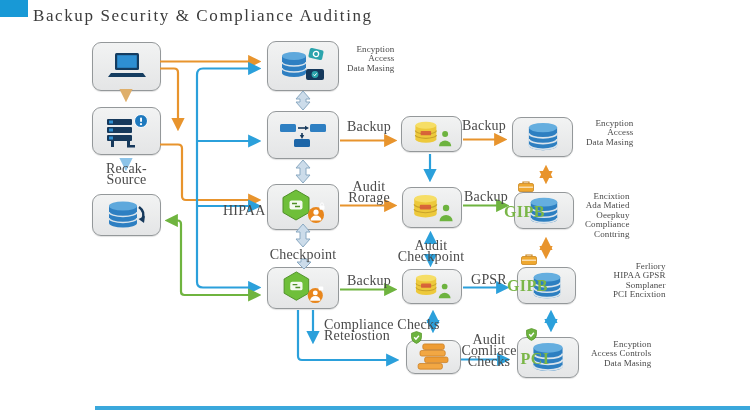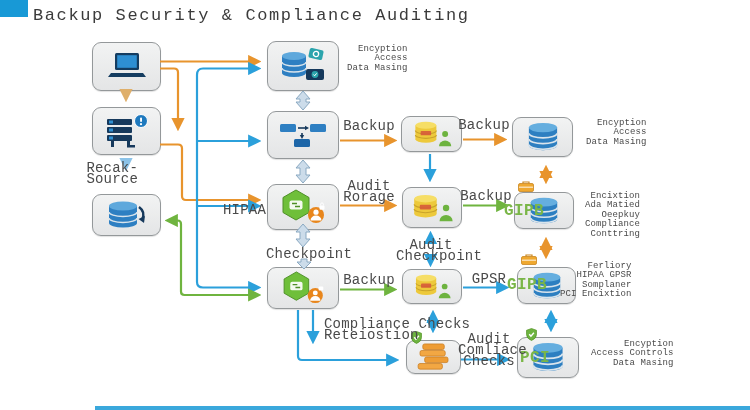--- a/index.html
+++ b/index.html
@@ -2,21 +2,21 @@
 <html style="--orange: #E8942D; --blue: #2BA0DB; --green: #6FB43F; --gray-fill: #CCDCEA; --gray-stroke: #8AA9C2; --box-border: #94989A; --label: #4A4A4A; --green-text: #7AB648; --accent: #1899D6;"><head>
 <meta charset="utf-8">
 <style>
   :root{
     --orange:#E8942D; --blue:#2BA0DB; --green:#6FB43F;
     --gray-fill:#CCDCEA; --gray-stroke:#8AA9C2;
     --box-border:#94989A; --label:#4A4A4A; --green-text:#7AB648; --accent:#1899D6;
   }
   html,body{margin:0;padding:0;background:#fff;}
   #canvas{position:relative;width:750px;height:410px;background:#ffffff;overflow:hidden;
-          font-family:Liberation Mono, monospace;}
+          font-family:Liberation Serif, serif;}
   .corner{position:absolute;left:0;top:0;width:28px;height:17px;background:var(--accent);}
   .bottombar{position:absolute;left:95px;top:406px;width:655px;height:4px;background:var(--accent);opacity:.85;}
   .title{position:absolute;left:33px;top:6px;font-size:17px;letter-spacing:1.6px;color:#3B3B3B;
          font-weight:500;white-space:nowrap;}
   .node{position:absolute;border:1.4px solid var(--box-border);border-radius:9px;
         background:linear-gradient(180deg,#f2f3f3 0%,#e4e5e6 100%);
         box-shadow:0 1px 1px rgba(0,0,0,.12);display:flex;align-items:center;justify-content:center;
         box-sizing:border-box;z-index:2;}
   svg.overlay{position:absolute;left:0;top:0;z-index:3;pointer-events:none;}
   .lbl{position:absolute;z-index:4;color:var(--label);font-size:14px;line-height:11px;
@@ -280,39 +280,39 @@
   </div>
 
   <div class="lbl side" style="left:347px;top:45px;">Encyption
 Access
 Data Masing</div>
   <div class="lbl ctr" style="left:338px;top:121px;width:62px;">Backup</div>
   <div class="lbl ctr" style="left:458px;top:120px;width:52px;">Backup</div>
   <div class="lbl side" style="left:586px;top:119px;">Encyption
 Access
 Data Masing</div>
-  <div class="lbl ctr" style="left:83px;top:163px;width:55px;text-align:right;">Recak-
+  <div class="lbl ctr" style="left:99px;top:163px;width:55px;">Recak-
 Source</div>
   <div class="lbl" style="left:223px;top:205px;">HIPAA</div>
   <div class="lbl ctr" style="left:338px;top:181px;width:62px;">Audit
 Rorage</div>
   <div class="lbl ctr gtxt" style="left:504px;top:170px;width:40px;">GIPB</div>
   <div class="lbl side" style="left:585px;top:192px;">Encixtion
 Ada Matied
 Oeepkuy
 Compliance
 Conttring</div>
   <div class="lbl ctr" style="left:460px;top:191px;width:52px;">Backup</div>
   <div class="lbl ctr gtxt" style="left:507px;top:244px;width:40px;">GIPB</div>
   <div class="lbl ctr" style="left:266px;top:249px;width:74px;">Checkpoint</div>
   <div class="lbl ctr" style="left:396px;top:240px;width:70px;">Audit
 Checkpoint</div>
   <div class="lbl ctr" style="left:338px;top:275px;width:62px;">Backup</div>
   <div class="lbl ctr" style="left:464px;top:274px;width:50px;">GPSR</div>
-  <div class="lbl side" style="left:560px;top:262px;">Ferliory
+  <div class="lbl side" style="left:613px;top:262px;">Ferliory
 HIPAA GPSR
 Somplaner
 PCI Encixtion</div>
   <div class="lbl ctr gtxt" style="left:518px;top:317px;width:34px;">PCI</div>
   <div class="lbl" style="left:324px;top:319px;">Compliance Checks
 Reteiostion</div>
   <div class="lbl ctr" style="left:458px;top:334px;width:62px;">Audit
 Comliace
 Checks</div>
   <div class="lbl side" style="left:591px;top:340px;">Encyption

